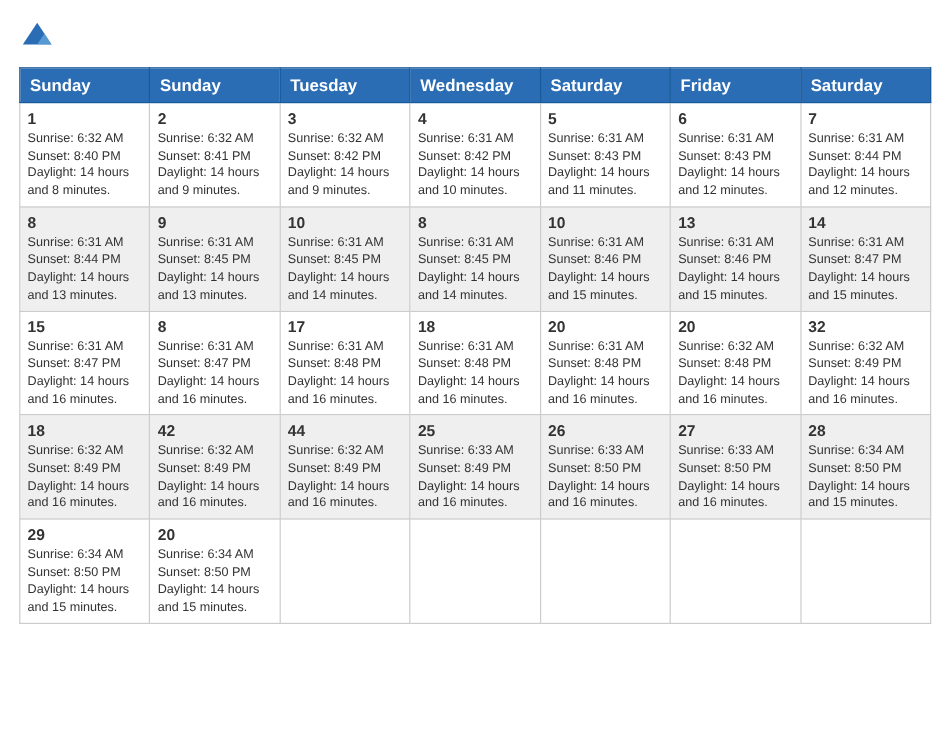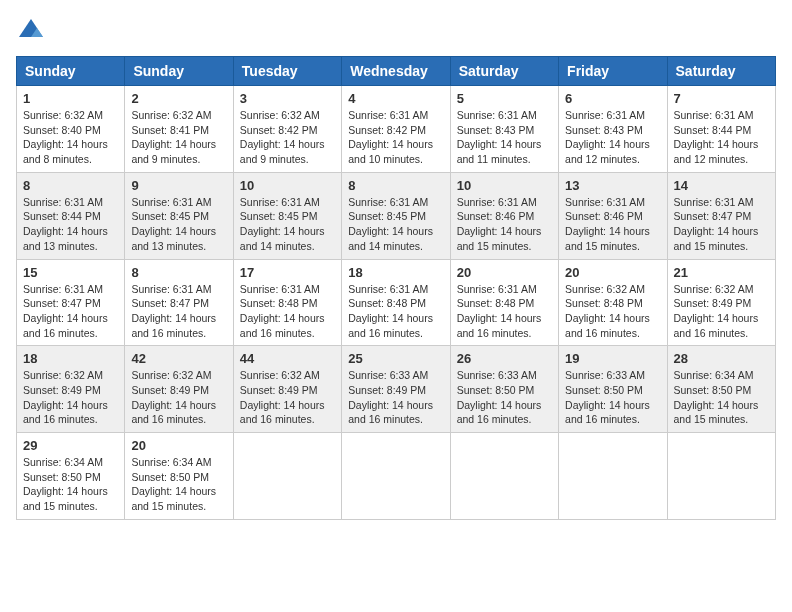--- a/index.html
+++ b/index.html
@@ -211,21 +211,21 @@
         </td>
         <td>
           <span class="day-num">20</span>
           <div class="day-info">Sunrise: 6:31 AM<br>Sunset: 8:48 PM<br>Daylight: 14 hours and 16 minutes.</div>
         </td>
         <td>
           <span class="day-num">20</span>
           <div class="day-info">Sunrise: 6:32 AM<br>Sunset: 8:48 PM<br>Daylight: 14 hours and 16 minutes.</div>
         </td>
         <td>
-          <span class="day-num">21</span>
+          <span class="day-num">32</span>
           <div class="day-info">Sunrise: 6:32 AM<br>Sunset: 8:49 PM<br>Daylight: 14 hours and 16 minutes.</div>
         </td>
       </tr>
       <tr class="row-bg-gray">
         <td>
           <span class="day-num">18</span>
           <div class="day-info">Sunrise: 6:32 AM<br>Sunset: 8:49 PM<br>Daylight: 14 hours and 16 minutes.</div>
         </td>
         <td>
           <span class="day-num">42</span>
@@ -237,21 +237,21 @@
         </td>
         <td>
           <span class="day-num">25</span>
           <div class="day-info">Sunrise: 6:33 AM<br>Sunset: 8:49 PM<br>Daylight: 14 hours and 16 minutes.</div>
         </td>
         <td>
           <span class="day-num">26</span>
           <div class="day-info">Sunrise: 6:33 AM<br>Sunset: 8:50 PM<br>Daylight: 14 hours and 16 minutes.</div>
         </td>
         <td>
-          <span class="day-num">19</span>
+          <span class="day-num">27</span>
           <div class="day-info">Sunrise: 6:33 AM<br>Sunset: 8:50 PM<br>Daylight: 14 hours and 16 minutes.</div>
         </td>
         <td>
           <span class="day-num">28</span>
           <div class="day-info">Sunrise: 6:34 AM<br>Sunset: 8:50 PM<br>Daylight: 14 hours and 15 minutes.</div>
         </td>
       </tr>
       <tr class="row-bg-white">
         <td>
           <span class="day-num">29</span>

